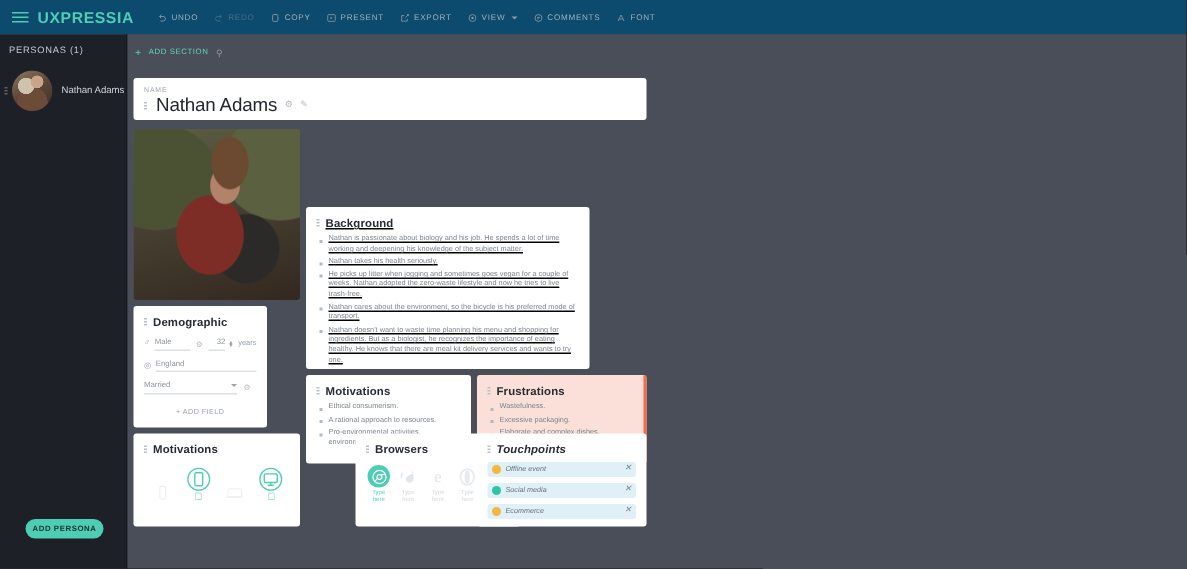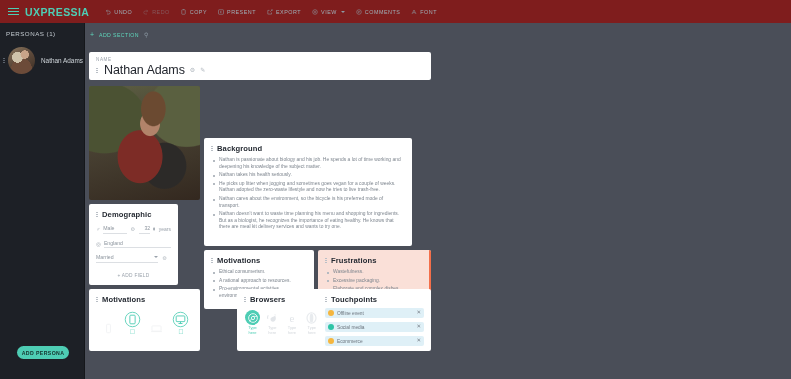--- a/index.html
+++ b/index.html
@@ -7,21 +7,21 @@
     width: 791px; height: 379px;
     overflow: hidden;
     font-family: "Liberation Sans", sans-serif;
     background: #0d0f12;
   }
   .app { position: relative; width: 791px; height: 379px; background: #4a4e58; }
 
   
   .topbar {
     position: absolute; left: 0; top: 0; width: 791px; height: 23px;
-    background: #7f1d1d; display: flex; align-items: center;
+    background: #0c4a6e; display: flex; align-items: center;
   }
   .hamburger { width: 11px; margin-left: 8px; display: flex; flex-direction: column; gap: 2px; cursor: pointer; }
   .hamburger span { display: block; height: 1px; background: #4ecdb4; }
   .brand {
     color: #4ecdb4; font-size: 10.5px; font-weight: bold; letter-spacing: .4px;
     margin-left: 6px; white-space: nowrap;
   }
   .tools { display: flex; align-items: center; margin-left: 16px; gap: 11px; }
   .tool { display: flex; align-items: center; gap: 3px; cursor: pointer; white-space: nowrap; }
   .tool .lbl { color: #8d9aa4; font-size: 5.4px; letter-spacing: .5px; text-transform: uppercase; }
@@ -106,38 +106,38 @@
   .tech-card { left: 4px; top: 266px; width: 111px; height: 62px; padding: 6px 7px; }
   .devices { display: flex; justify-content: space-between; align-items: flex-end; margin-top: 7px; padding: 0 2px; }
   .dev { width: 20px; text-align: center; cursor: pointer; }
   .dev .shape { display: flex; align-items: center; justify-content: center; height: 16px; }
   .dev .apple { font-size: 7px; color: #4ecdb4; line-height: 9px; }
   .dev.muted svg { opacity: .3; }
 
   
   .goals-card { left: 119px; top: 63px; width: 227px; height: 48px; padding: 6px 7px; }
   .body-text { font-size: 4.9px; line-height: 6.6px; color: #7d858e; margin-top: 4px; }
-  .bg-card { left: 119px; top: 115px; width: 208px; height: 108px; padding: 6px 7px; }
+  .bg-card { left: 119px; top: 115px; width: 189px; height: 108px; padding: 6px 7px; text-decoration: underline; }
   ul.bullets { list-style: none; margin-top: 4px; }
   ul.bullets li { position: relative; padding-left: 8px; font-size: 4.9px; line-height: 6.6px; color: #7d858e; margin-bottom: 2px; }
   ul.bullets li:before { content:""; position: absolute; left: 2px; top: 2.6px; width: 2px; height: 2px; background: #b4bac1; }
 
   .mot-card { left: 119px; top: 227px; width: 110px; height: 59px; padding: 6px 7px; }
   .fru-card { left: 233px; top: 227px; width: 113px; height: 59px; padding: 6px 7px; background: #fae0d8; }
   .fru-card:after { content:""; position: absolute; right: 0; top: 0; width: 2px; height: 100%; background: #f36f4a; border-radius: 0 2px 2px 0; }
 
   .brow-card { left: 119px; top: 266px; width: 110px; height: 62px; padding: 6px 7px; margin-left: 33px; }
   .browsers { display: flex; justify-content: space-between; margin-top: 6px; }
   .brow { width: 17px; text-align: center; cursor: pointer; }
   .brow .glyph { width: 15px; height: 15px; border-radius: 50%; margin: 0 auto; display: flex; align-items: center; justify-content: center; font-size: 10px; }
   .brow .tl { font-size: 4px; line-height: 4.6px; margin-top: 1px; }
   .brow.active .tl { color: #4ecdb4; }
   .brow.muted .tl { color: #d3d7dc; }
 
-  .tp-card { left: 233px; top: 266px; width: 113px; height: 62px; padding: 6px 7px; }
+  .tp-card { left: 233px; top: 266px; width: 113px; height: 62px; padding: 6px 7px; font-style: italic; }
   .tp { display: flex; align-items: center; gap: 3px; background: #dff0f7; border-radius: 2px;
         padding: 2px 3px; margin-top: 4px; width: 100%; }
   .tp .dot { width: 6px; height: 6px; border-radius: 50%; flex: none; }
   .tp .lbl { font-size: 4.8px; color: #6a737d; flex: 1; }
   .tp .x { font-size: 5.5px; color: #7d858e; cursor: pointer; line-height: 1; }
 </style>
 </head>
 <body>
 
 <div class="app">

